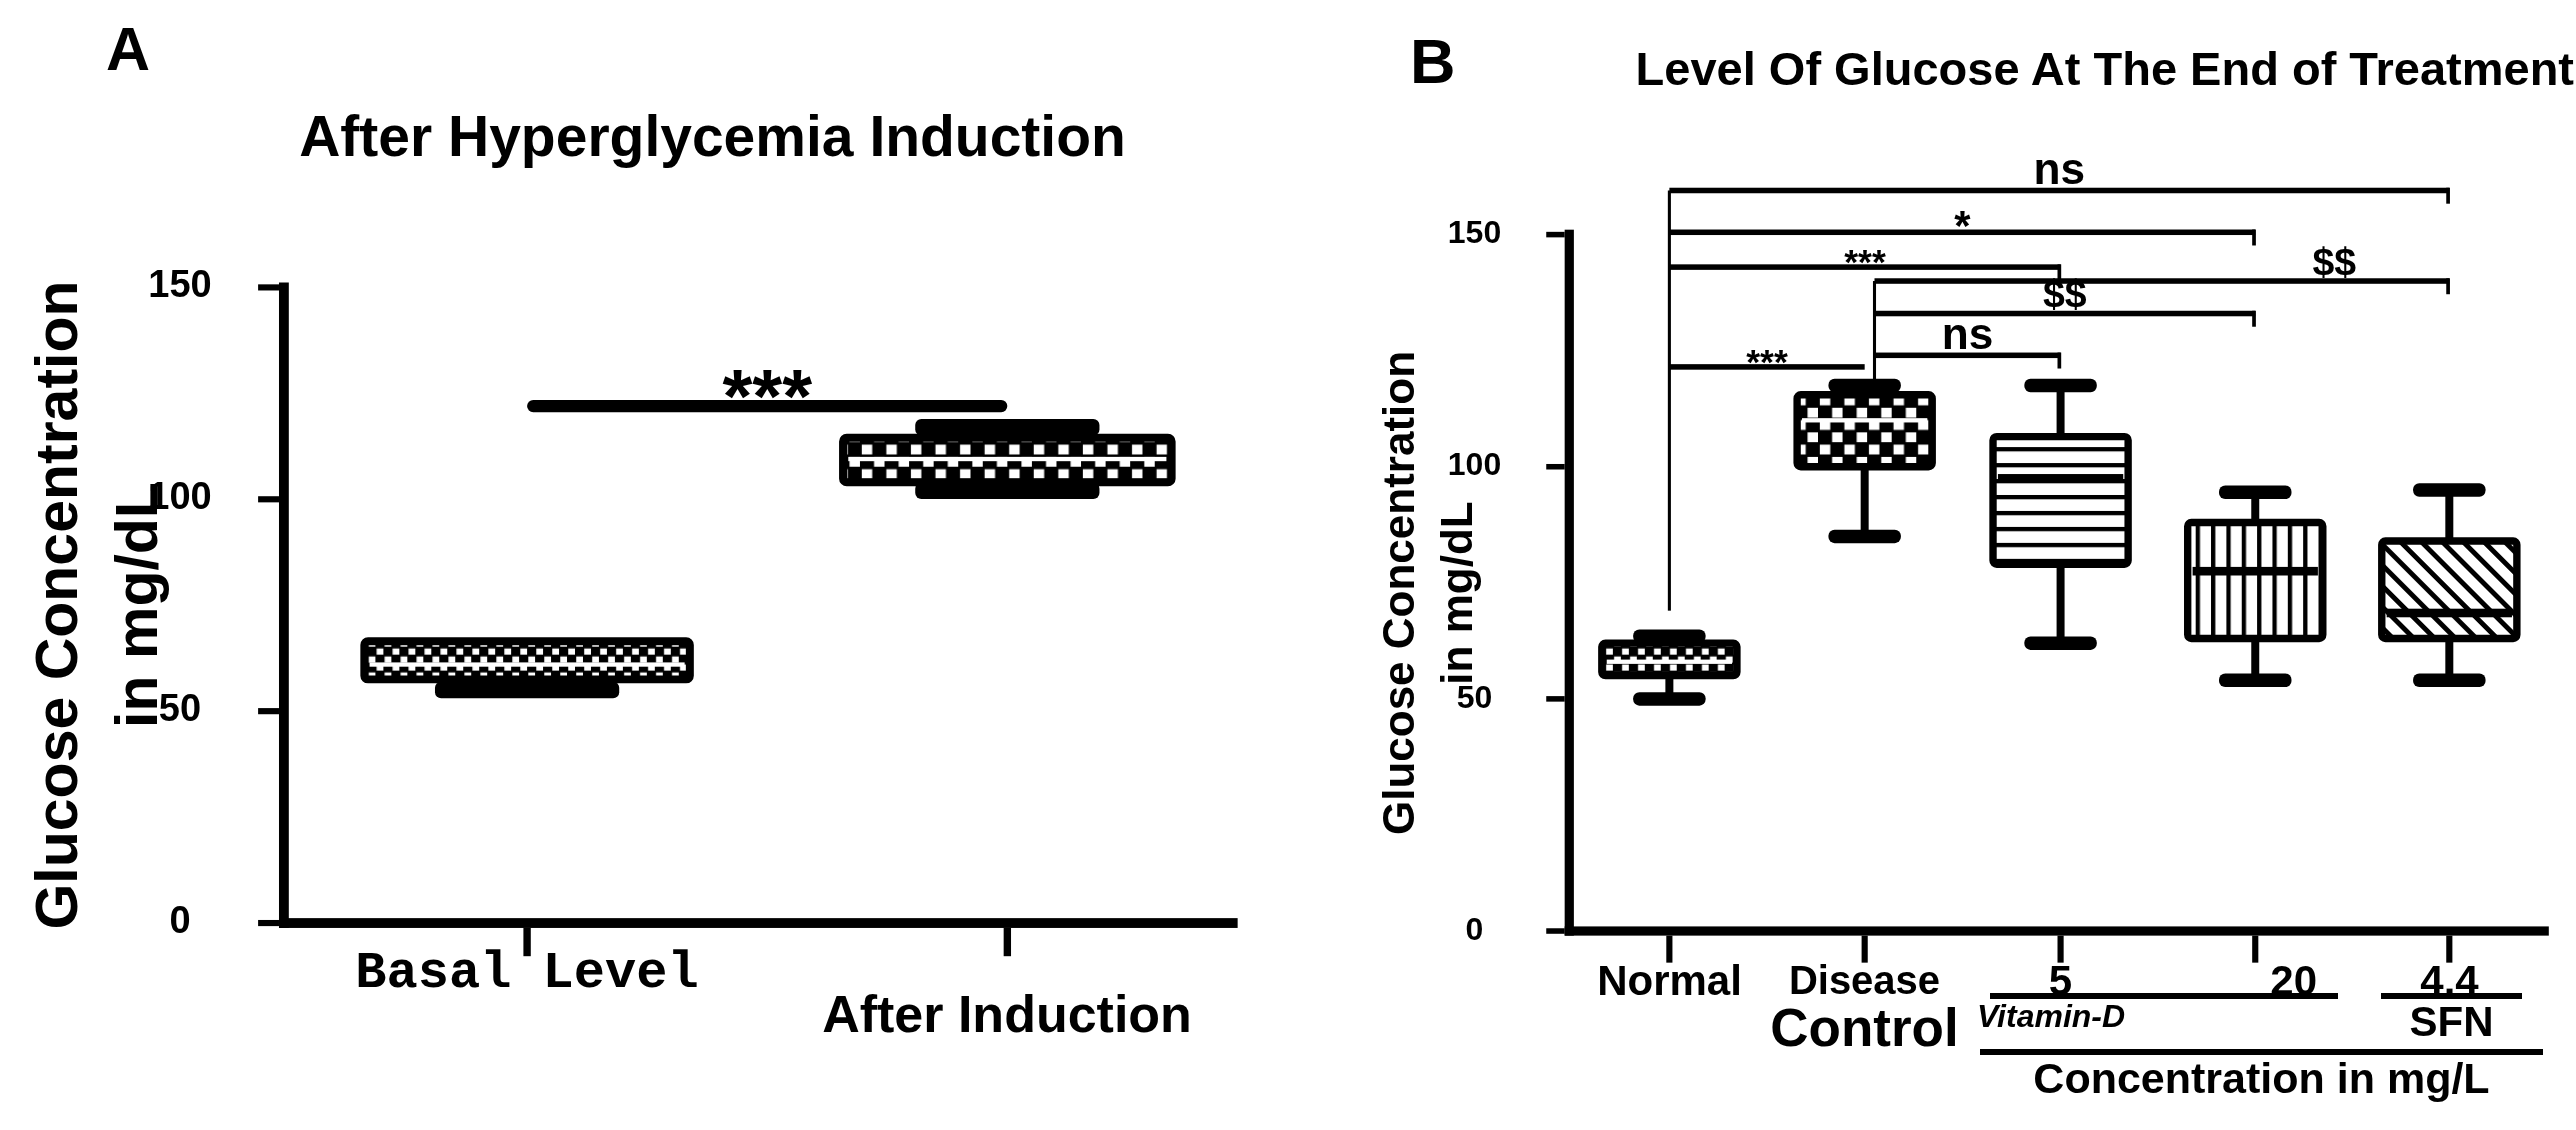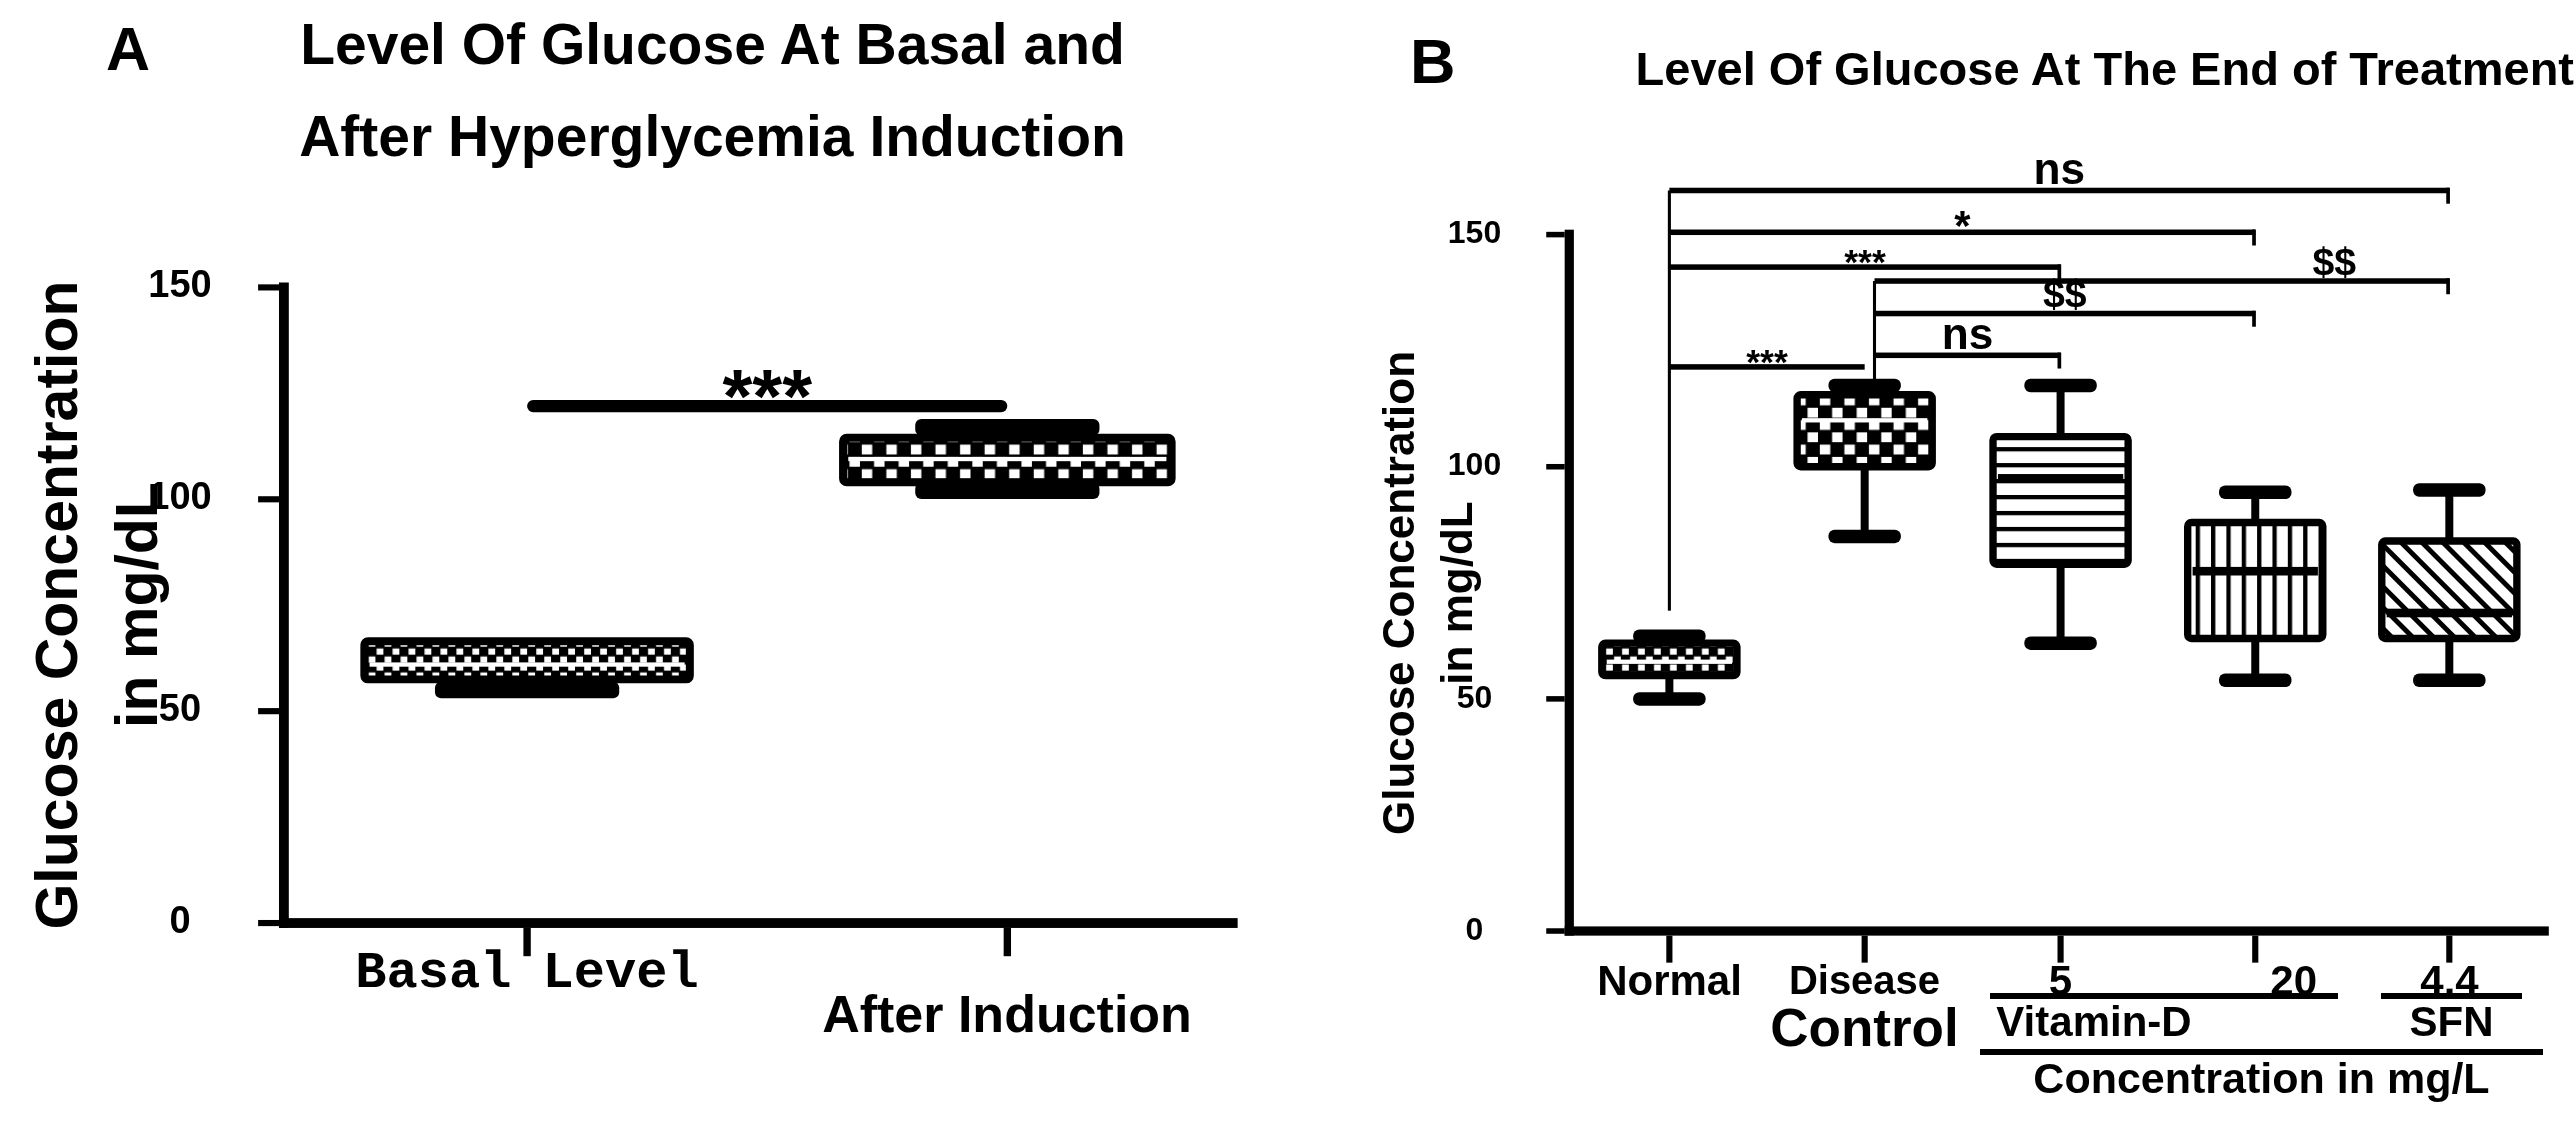--- a/index.html
+++ b/index.html
@@ -145,21 +145,20 @@
           <rect x="3667" y="373.72" width="6" height="26" fill="#000"></rect>
           <text x="3195" y="390.22" text-anchor="middle" fill="#000" font-size="68" font-weight="700" font-family="Liberation Sans, sans-serif">*</text>
           <rect x="2718" y="305.68000000000006" width="1270" height="9" fill="#000"></rect>
           <rect x="3983" y="305.68000000000006" width="6" height="26" fill="#000"></rect>
           <text x="3353" y="300.18000000000006" text-anchor="middle" fill="#000" font-size="72" font-weight="700" font-family="Liberation Sans, sans-serif">ns</text>
         </g>
       </g>
     </svg>
 
   <div class="abs" style="left:106px;top:17px;font-size:61px;">A</div>
-  <div class="abs ctr" style="left:166px;top:14.7px;width:1093px;font-size:57px;">Level Of Glucose At Basal and</div>
   <div class="abs ctr" style="left:166px;top:107px;width:1093px;font-size:57px;">After Hyperglycemia Induction</div>
 
   <div class="abs rot" style="left:58px;top:605px;font-size:59px;">Glucose Concentration</div>
   <div class="abs rot" style="left:138px;top:605px;font-size:59px;">in mg/dL</div>
 
   <div class="abs rgt" style="left:97px;top:265px;width:166px;font-size:38px;">150</div>
   <div class="abs rgt" style="left:97px;top:477px;width:166px;font-size:38px;">100</div>
   <div class="abs rgt" style="left:97px;top:689px;width:166px;font-size:38px;">50</div>
   <div class="abs rgt" style="left:97px;top:901px;width:166px;font-size:38px;">0</div>
 
@@ -181,20 +180,20 @@
   <div class="abs ctr" style="left:1766px;top:959px;width:197px;font-size:40px;">Disease</div>
   <div class="abs ctr" style="left:1999px;top:959px;width:123px;font-size:42px;">5</div>
   <div class="abs ctr" style="left:2194px;top:959px;width:123px;font-size:42px;text-align:right;">20</div>
   <div class="abs ctr" style="left:2388px;top:959px;width:123px;font-size:42px;">4.4</div>
 
   <div class="abs ctr" style="left:1766px;top:1000px;width:197px;font-size:53px;">Control</div>
 
   <div class="uline" style="left:1990px;top:993px;width:348px;height:6.1px;"></div>
   <div class="uline" style="left:2381px;top:993px;width:141px;height:6.1px;"></div>
 
-  <div class="abs ctr" style="left:1971px;top:1000px;width:246px;font-size:42px;">Vitamin-D</div>
+  <div class="abs ctr" style="left:1928px;top:1000px;width:246px;font-size:32px;font-style:italic;">Vitamin-D</div>
   <div class="abs ctr" style="left:2390px;top:1000px;width:123px;font-size:42px;">SFN</div>
 
   <div class="uline" style="left:1980px;top:1049px;width:563px;height:6.1px;"></div>
   <div class="abs ctr" style="left:1985px;top:1056px;width:553px;font-size:43px;">Concentration in mg/L</div>
 
 </div>
 
 
 </body></html>

